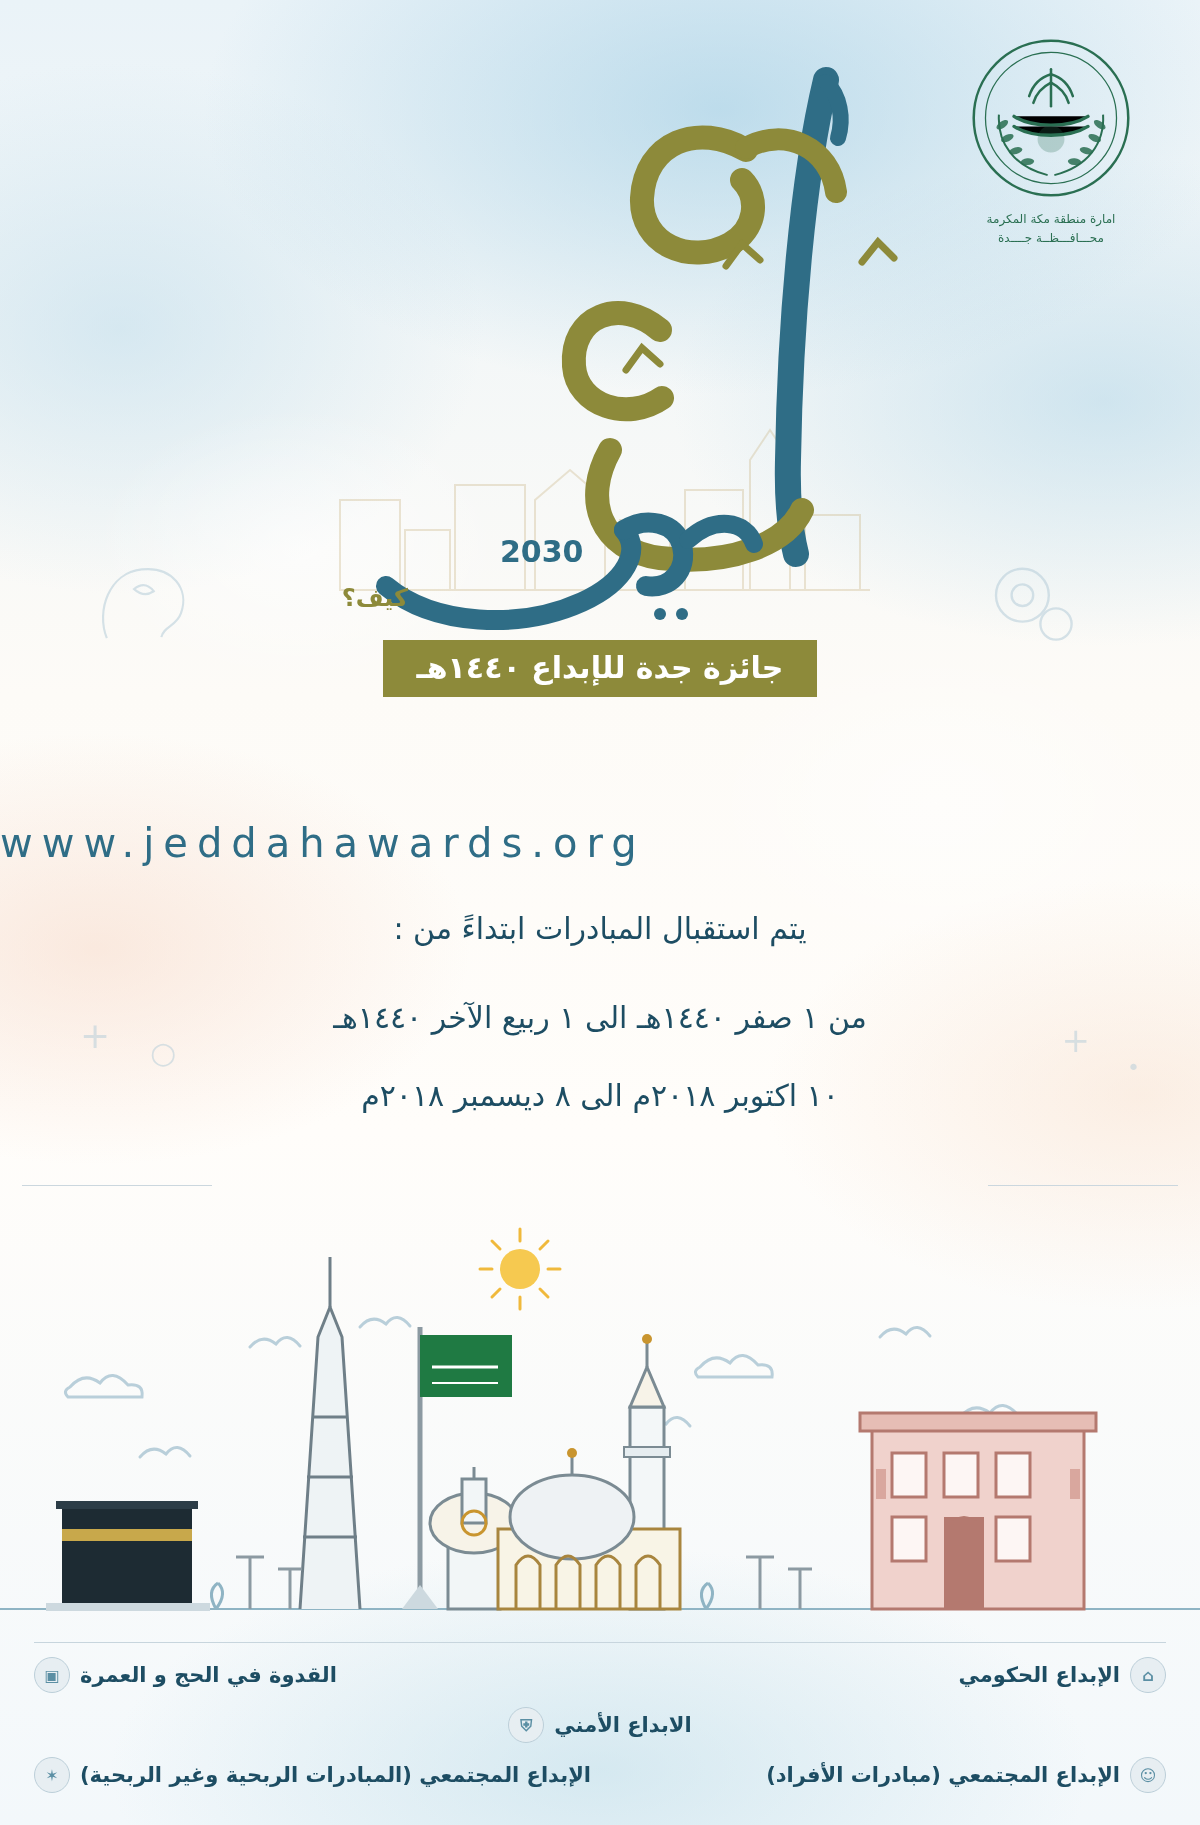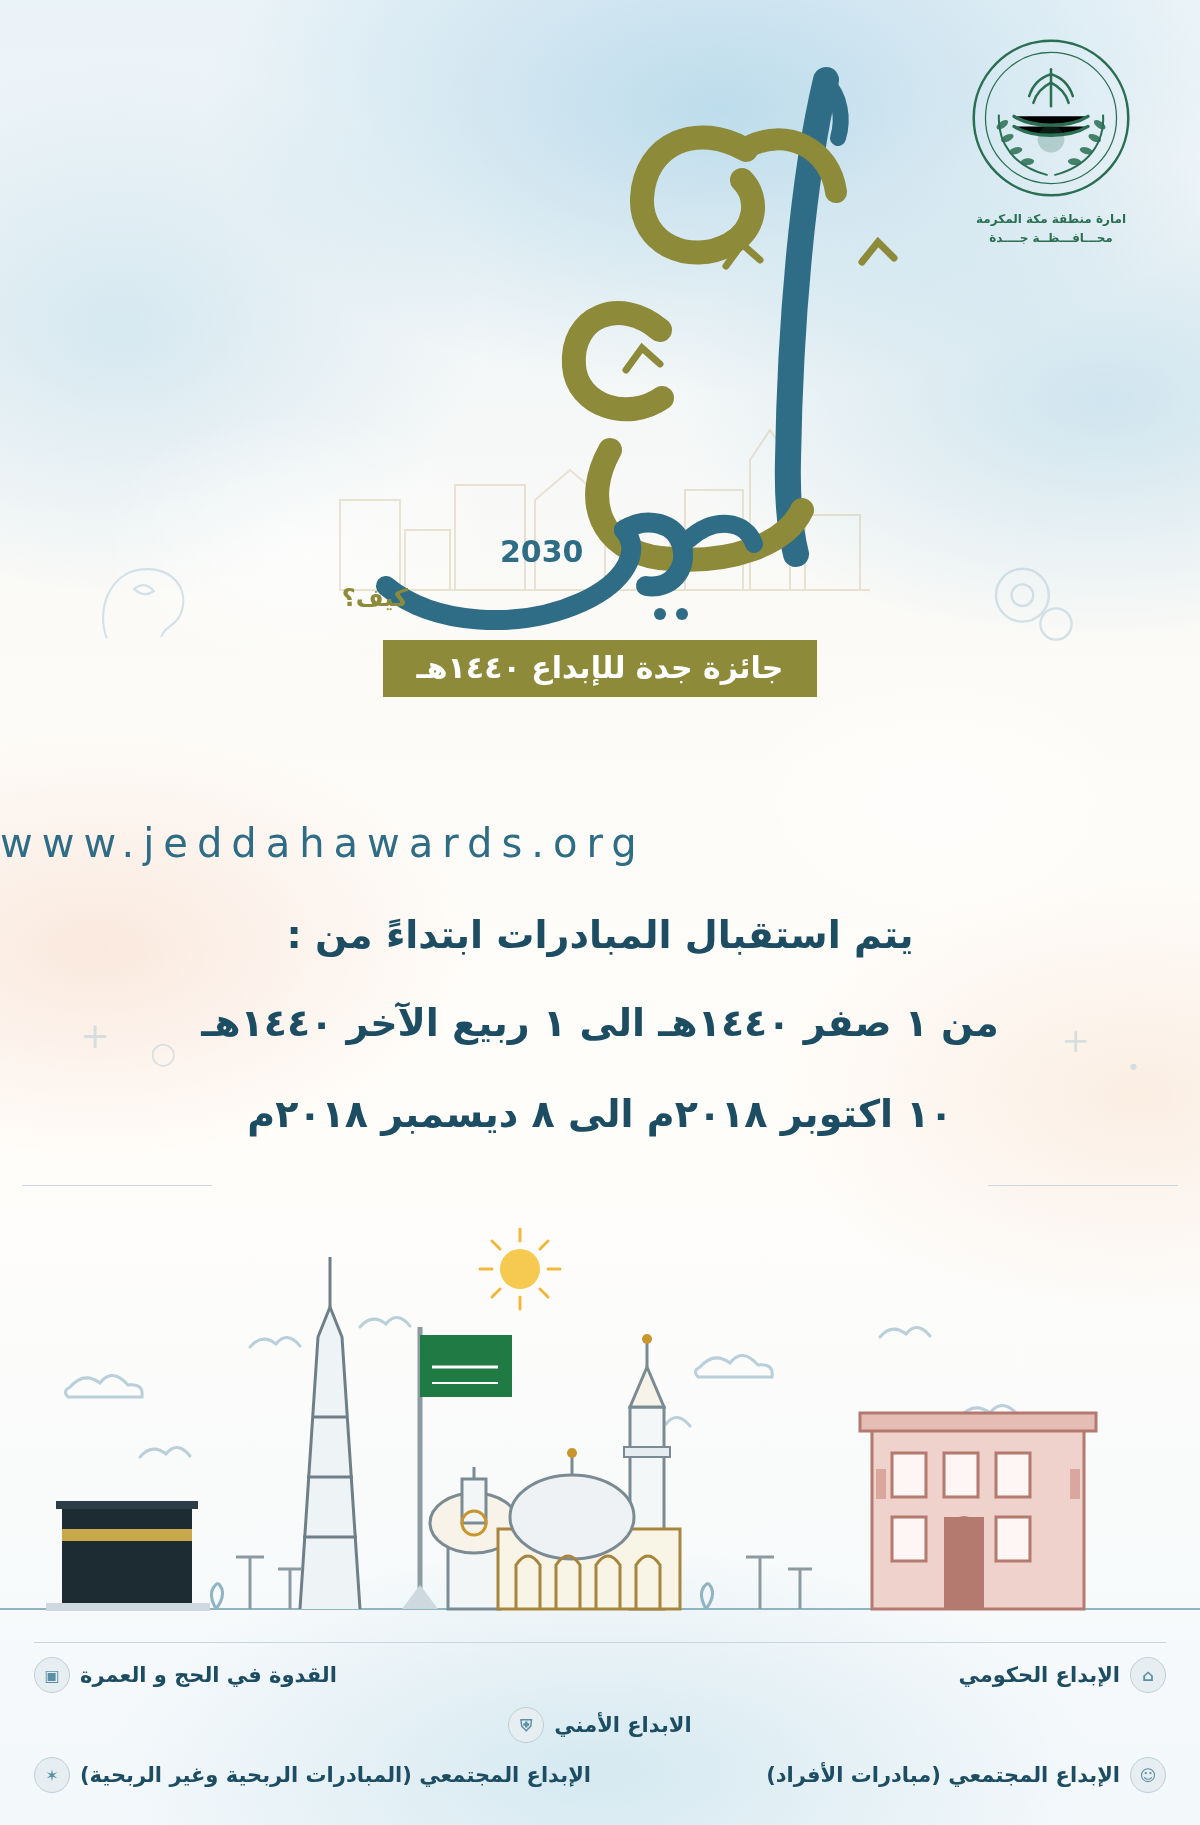--- a/index.html
+++ b/index.html
@@ -46,21 +46,21 @@
     width: 168px;
     height: 168px;
     margin: 0 auto;
   }
   .emblem-caption {
     margin-top: 4px;
     color: #2a6f52;
     font-size: 12px;
     line-height: 1.55;
     letter-spacing: 1px;
-    font-weight: bold;
+    font-weight: normal;
   }
 
   
   .logo-wrap {
     position: absolute;
     top: 30px;
     left: 0;
     right: 0;
     height: 640px;
   }
@@ -104,25 +104,25 @@
   }
 
   .info {
     position: absolute;
     top: 905px;
     left: 0; right: 0;
     text-align: center;
     color: #1d4d63;
   }
   .info .line {
-    font-size: 38px;
+    font-size: 30px;
     line-height: 1.62;
-    font-weight: bold;
-  }
-  .info .line.spaced { margin-top: 26px; }
+    font-weight: normal;
+  }
+  .info .line.spaced { margin-top: 40px; }
   .info .line.dates { margin-top: 30px; }
 
   .divider {
     position: absolute;
     top: 1185px;
     left: 0; right: 0;
     height: 1px;
   }
   .divider span {
     display: block;

